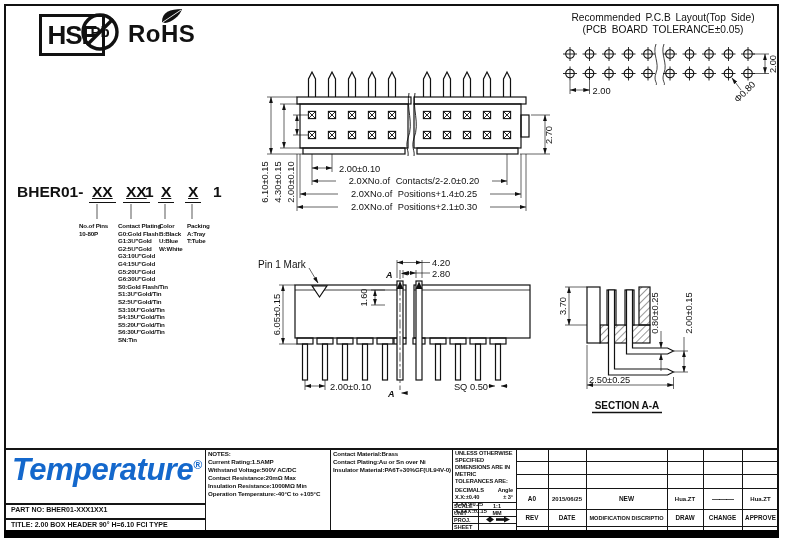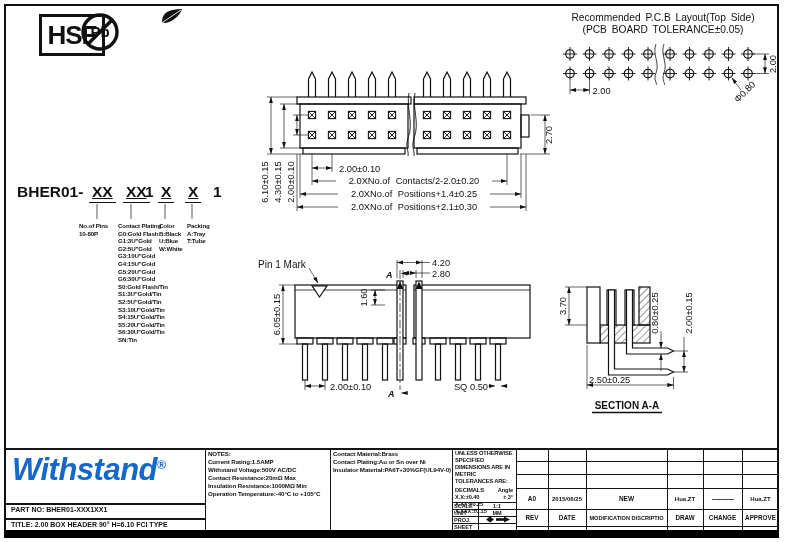--- a/index.html
+++ b/index.html
@@ -26,20 +26,21 @@
 
   <div class="abs" style="left:8px;top:8px;width:260px;height:52px;">
     <div class="abs" style="left:4px;top:6px;width:60px;height:36px;border:3.5px solid #111;display:flex;align-items:center;justify-content:center;font-size:26px;font-weight:bold;letter-spacing:-1px;margin-left:27px;">
         <span>HSF</span>
       </div>
     <svg class="abs" style="left:70px;top:2px;" width="44" height="44" viewBox="0 0 44 44">
       <circle cx="22" cy="22" r="17" fill="none" stroke="#111" stroke-width="3.4"></circle>
       <text x="22" y="27" text-anchor="middle" font-size="15" font-weight="bold">Pb</text>
       <line x1="9" y1="35" x2="35" y2="9" stroke="#111" stroke-width="3.4"></line>
     </svg>
+    <div class="abs" style="left:120px;top:12px;font-size:24px;font-weight:bold;letter-spacing:0.5px;">RoHS</div>
     <svg class="abs" style="left:153px;top:0px;" width="24" height="16" viewBox="0 0 24 16">
       <path d="M1,14 C1,4 9,1 21,1 C19,8 11,14 4,15 Z" fill="#111"></path>
       <path d="M20,2 C14,6 8,10 2,14" stroke="#fff" stroke-width="0.9" fill="none"></path>
     </svg>
   </div>
 
   <svg class="abs" style="left:545px;top:10px;" width="235" height="100" viewBox="0 0 235 100">
     <defs>
       <marker id="pa" markerWidth="10" markerHeight="7" refX="9.5" refY="3.5" orient="auto-start-reverse">
           <path d="M0,0.5L10,3.5L0,6.5z" fill="#111"></path>
@@ -364,21 +365,21 @@
   <div class="ln" style="left:516px;top:526px;width:263px;height:1.2px;"></div>
   <div class="ln" style="left:452px;top:502px;width:64px;height:1.2px;"></div>
   <div class="ln" style="left:452px;top:509px;width:64px;height:1.2px;"></div>
   <div class="ln" style="left:452px;top:516px;width:64px;height:1.2px;"></div>
   <div class="ln" style="left:452px;top:523px;width:64px;height:1.2px;"></div>
   <div class="ln" style="left:478px;top:502px;width:1.2px;height:28px;"></div>
   <div class="ln" style="left:6px;top:503px;width:199px;height:1.5px;"></div>
   <div class="ln" style="left:6px;top:518px;width:199px;height:1.5px;"></div>
 
   <div class="abs" style="left:12px;top:452px;width:190px;font-size:31px;font-weight:bold;font-style:italic;color:#1468cc;letter-spacing:-0.5px;">
-    <span>Withstand</span><span style="font-size:12px;vertical-align:super;">®</span>
+    <span>Temperature</span><span style="font-size:12px;vertical-align:super;">®</span>
   </div>
   <div class="abs" style="left:11px;top:506px;font-size:7px;font-weight:bold;white-space:nowrap;">PART NO: BHER01-XXX1XX1</div>
   <div class="abs" style="left:11px;top:521px;font-size:7px;font-weight:bold;white-space:nowrap;">TITLE:  2.00 BOX HEADER  90° H=6.10 FCI TYPE</div>
 
   <div class="abs sml" style="left:208px;top:450px;width:120px;">
     <div>NOTES:</div>
     <div>Current Rating:1.5AMP</div>
     <div>Withstand Voltage:500V AC/DC</div>
     <div>Contact Resistance:20mΩ Max</div>
     <div>Insulation Resistance:1000MΩ Min</div>

